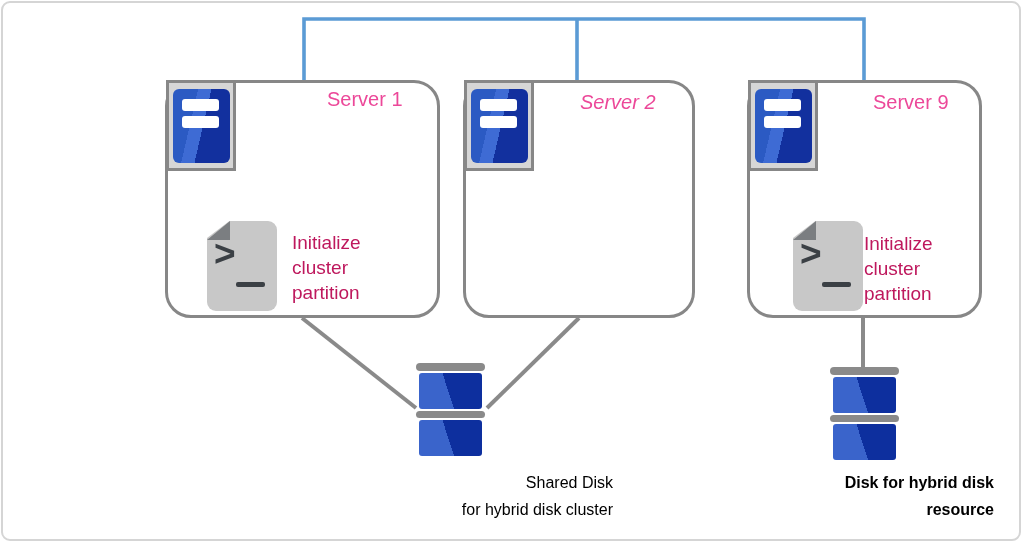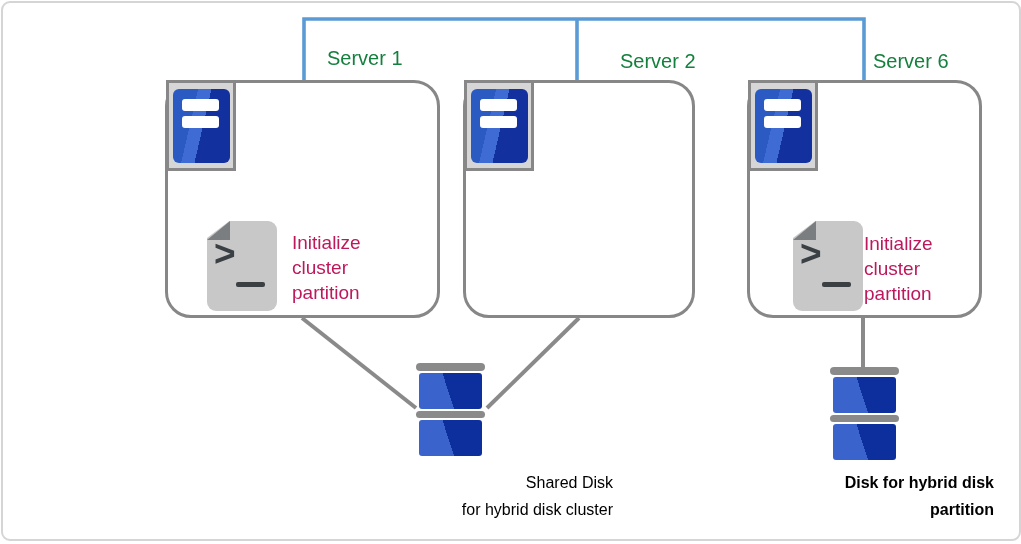--- a/index.html
+++ b/index.html
@@ -39,25 +39,26 @@
     border: 3px solid var(--box-border, #878787);
     border-radius: 26px;
   }
   .box-1 { left: 165px; top: 80px; width: 275px; height: 238px; }
   .box-2 { left: 463px; top: 80px; width: 232px; height: 238px; }
   .box-3 { left: 747px; top: 80px; width: 235px; height: 238px; }
 
   .server-label {
     position: absolute;
     font-size: 20px;
-    color: #15803d;
+    color: #ec4899;
     white-space: nowrap;
+    margin-top: 41px;
   }
   .slbl-1 { left: 327px; top: 47px; }
-  .slbl-2 { left: 620px; top: 50px; }
+  .slbl-2 { left: 580px; top: 50px; font-style: italic; }
   .slbl-3 { left: 873px; top: 50px; }
 
   
   .server-icon {
     position: absolute;
     box-sizing: border-box;
     width: 70px; height: 91px;
     background: var(--icon-frame-gray, #D6D6D6);
     border: 3px solid var(--box-border, #878787);
   }
@@ -172,21 +173,21 @@
     <path class="gray-line" d="M579 318 L487 408"></path>
     <path class="gray-line" d="M863 318 V369"></path>
   </svg>
 
   <div class="server-box box-1"></div>
   <div class="server-box box-2"></div>
   <div class="server-box box-3"></div>
 
   <div class="server-label slbl-1">Server 1</div>
   <div class="server-label slbl-2">Server 2</div>
-  <div class="server-label slbl-3">Server 6</div>
+  <div class="server-label slbl-3">Server 9</div>
 
   <div class="server-icon si-1">
     <div class="tower">
       <div class="tower-bar tbar-1"></div>
       <div class="tower-bar tbar-2"></div>
     </div>
   </div>
   <div class="server-icon si-2">
     <div class="tower">
       <div class="tower-bar tbar-1"></div>
@@ -226,17 +227,17 @@
   </div>
 
   <div class="disk disk-2">
     <div class="disk-cap"></div>
     <div class="disk-platter"></div>
     <div class="disk-cap mid"></div>
     <div class="disk-platter"></div>
   </div>
   <div class="disk-label dlbl-2">
     <div>Disk for hybrid disk</div>
-    <div>partition</div>
+    <div>resource</div>
   </div>
 
   <div class="outer-frame"></div>
 </div>
 
 </body></html>

